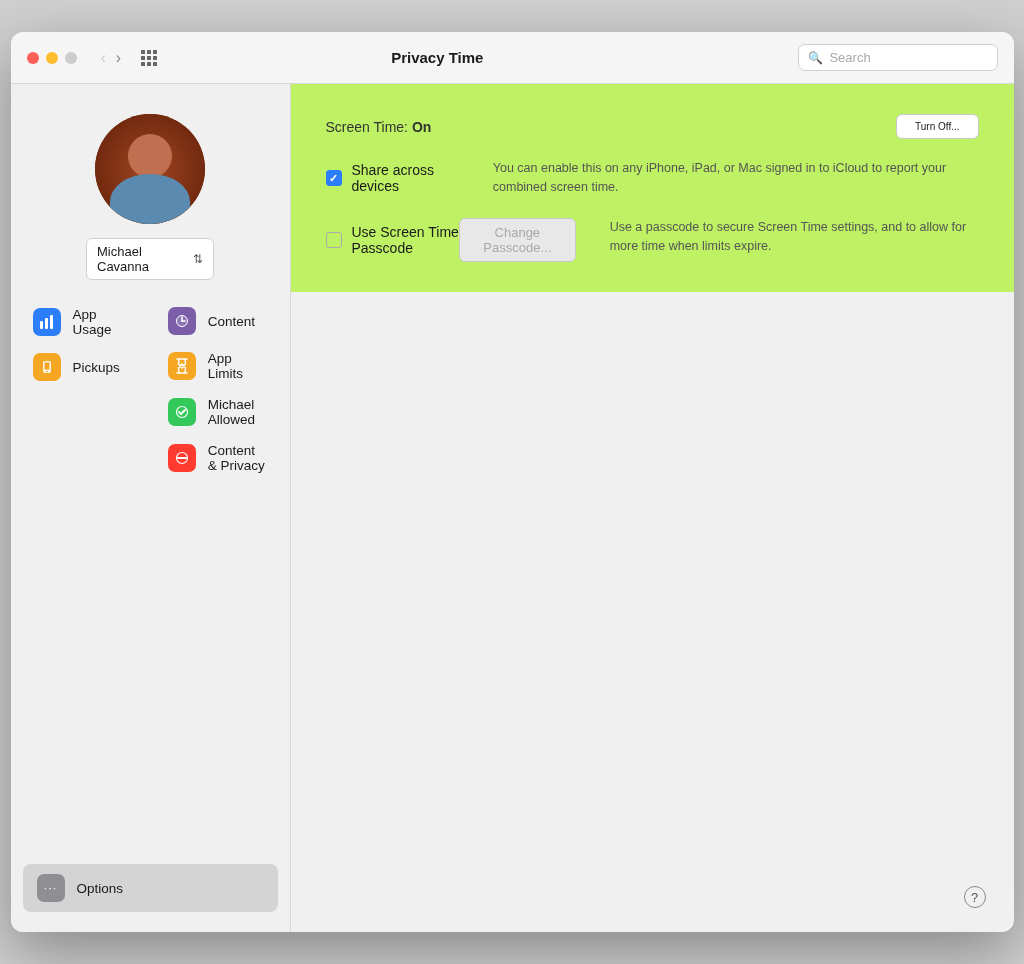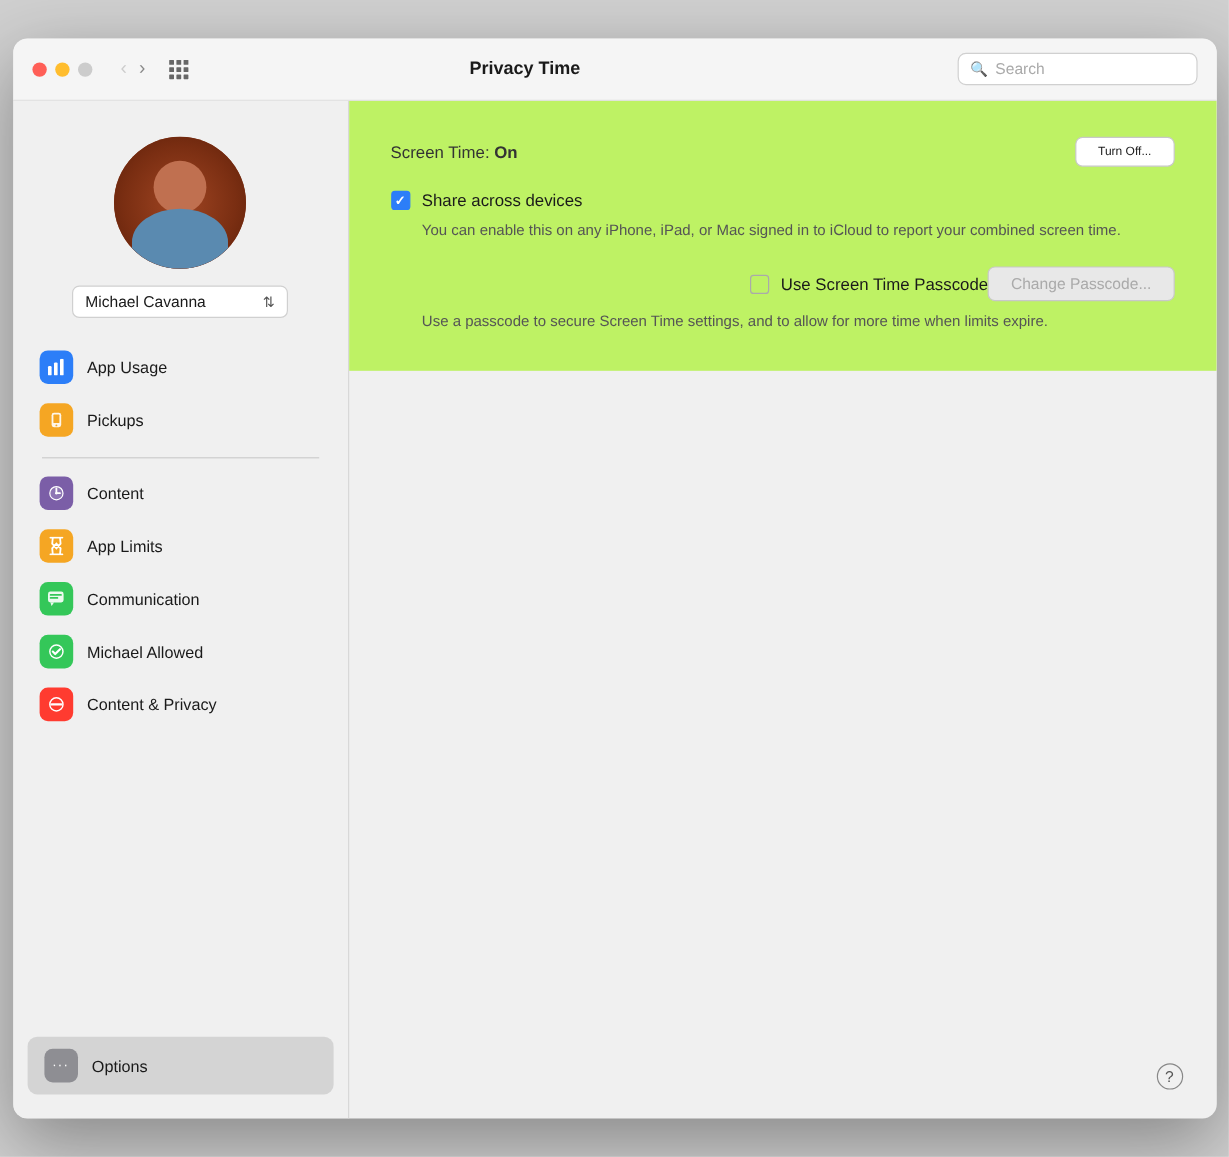--- a/index.html
+++ b/index.html
@@ -192,38 +192,38 @@
 
     .user-dropdown {
       display: flex;
       align-items: center;
       gap: 14px;
       background: white;
       border: 1px solid #d0d0d0;
       border-radius: 6px;
       padding: 5px 10px;
       cursor: pointer;
-      width: 180px;
+      width: 128px;
       justify-content: space-between;
     }
 
     .user-name {
       font-size: 13px;
       color: #1a1a1a;
     }
 
     .dropdown-arrows {
       color: #555;
       font-size: 12px;
     }
 
     .sidebar-nav {
       padding: 0 12px;
       display: flex;
-      flex-direction: column;
+      flex-direction: row;
       gap: 2px;
     }
 
     .nav-group {
       display: flex;
       flex-direction: column;
       gap: 2px;
       margin-bottom: 2px;
     }
 
@@ -309,21 +309,21 @@
       border: 1px solid #c8c8c8;
       border-radius: 6px;
       padding: 6px 18px;
       font-size: 10px;
       cursor: pointer;
       color: #1a1a1a;
     }
 
     .option-row {
       display: flex;
-      flex-direction: column;
+      flex-direction: row;
       gap: 8px;
     }
 
     .checkbox-row {
       display: flex;
       align-items: center;
       gap: 10px;
     }
 
     .checkbox {
@@ -494,31 +494,20 @@
           <div class="nav-item">
             <div class="nav-icon" style="background:#f5a623;">
               <svg width="14" height="16" viewBox="0 0 14 16" fill="none">
                 <path d="M2 1h10M2 15h10M4 1l-.5 5L7 10l3.5-4L10 1M4 15l-.5-5L7 6l3.5 4L10 15" stroke="white" stroke-width="1.5" stroke-linecap="round" fill="none"></path>
               </svg>
             </div>
             <span>App Limits</span>
           </div>
           <div class="nav-item">
             <div class="nav-icon" style="background:#34c759;">
-              <svg width="15" height="14" viewBox="0 0 15 14" fill="none">
-                <rect x="1" y="1" width="13" height="9" rx="2" fill="white" fill-opacity="0.9"></rect>
-                <rect x="2.5" y="3" width="10" height="1.5" rx="0.5" fill="#34c759"></rect>
-                <rect x="2.5" y="5.5" width="7" height="1.5" rx="0.5" fill="#34c759"></rect>
-                <path d="M3 10l1 3 2-3" fill="white" fill-opacity="0.9"></path>
-              </svg>
-            </div>
-            <span>Communication</span>
-          </div>
-          <div class="nav-item">
-            <div class="nav-icon" style="background:#34c759;">
               <svg width="14" height="14" viewBox="0 0 14 14" fill="none">
                 <circle cx="7" cy="7" r="5.5" stroke="white" stroke-width="1.2" fill="none"></circle>
                 <path d="M4 7l2 2 4-4" stroke="white" stroke-width="1.8" stroke-linecap="round" stroke-linejoin="round"></path>
               </svg>
             </div>
             <span>Michael Allowed</span>
           </div>
           <div class="nav-item">
             <div class="nav-icon icon-red">
               <svg width="14" height="14" viewBox="0 0 14 14" fill="none">

